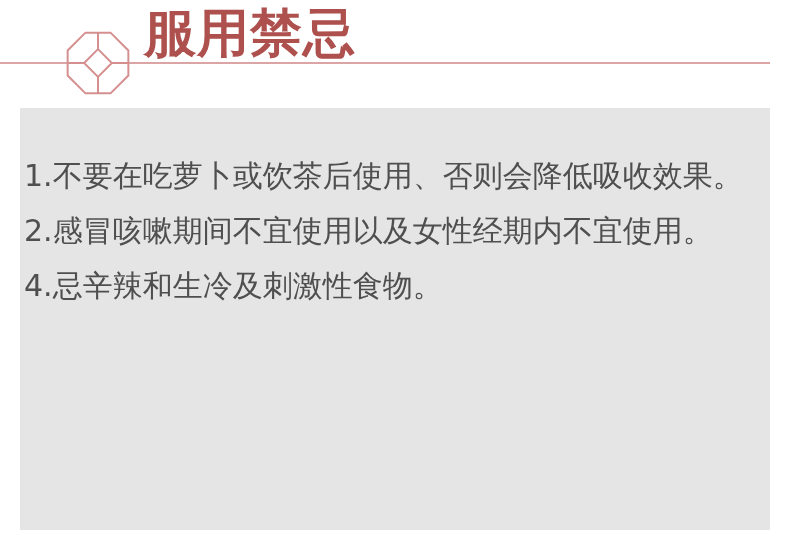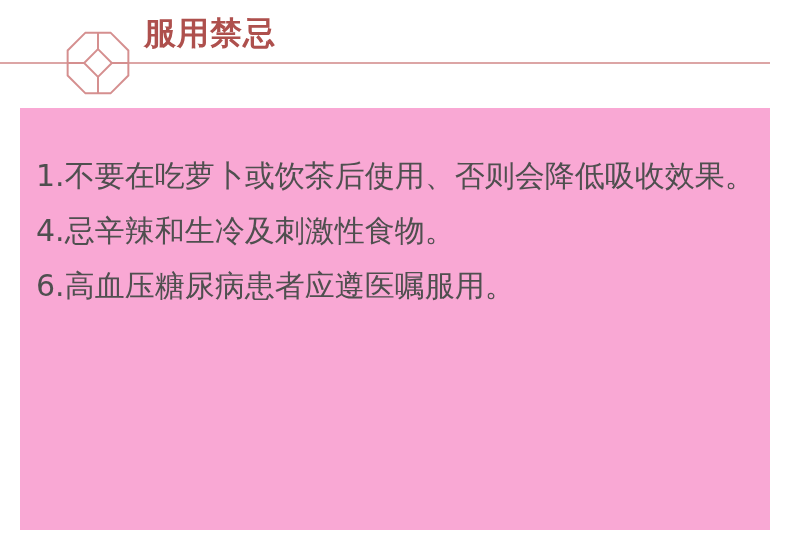--- a/index.html
+++ b/index.html
@@ -29,36 +29,36 @@
     position: absolute;
     left: 65px;
     top: 29px;
     width: 66px;
     height: 68px;
   }
   .page-title {
     position: absolute;
     left: 144px;
     top: 9px;
-    font-size: 32px;
+    font-size: 52px;
     line-height: 48px;
     font-weight: bold;
     color: #ae504d;
     letter-spacing: 1px;
     white-space: nowrap;
   }
   
   .content-panel {
     position: absolute;
     left: 20px;
     top: 108px;
     width: 750px;
     height: 422px;
-    background: #f9a8d4;
-    padding: 40px 10px 0 16px;
+    background: #e5e5e5;
+    padding: 40px 10px 0 4px;
   }
   .list-item {
     font-size: 30px;
     line-height: 55px;
     color: #4f4f4f;
     white-space: nowrap;
     font-weight: normal;
   }
   .list-item .num { margin-right: 0; }
 </style>
@@ -78,17 +78,17 @@
       <line x1="50" y1="4" x2="50" y2="29" stroke="#d58f8f" stroke-width="3"></line>
       <line x1="71" y1="50" x2="96" y2="50" stroke="#d58f8f" stroke-width="3"></line>
       <line x1="50" y1="71" x2="50" y2="96" stroke="#d58f8f" stroke-width="3"></line>
       <line x1="4" y1="50" x2="29" y2="50" stroke="#d58f8f" stroke-width="3"></line>
     </svg>
     <div class="page-title">服用禁忌</div>
   </div>
 
   <div class="content-panel">
     <div class="list-item"><span class="num">1.</span><span>不要在吃萝卜或饮茶后使用、否则会降低吸收效果。</span></div>
+    <div class="list-item"><span class="num">2.</span><span>感冒咳嗽期间不宜使用以及女性经期内不宜使用。</span></div>
     <div class="list-item"><span class="num">4.</span><span>忌辛辣和生冷及刺激性食物。</span></div>
-    <div class="list-item"><span class="num">6.</span><span>高血压糖尿病患者应遵医嘱服用。</span></div>
   </div>
 
 </div>
 
 </body></html>

